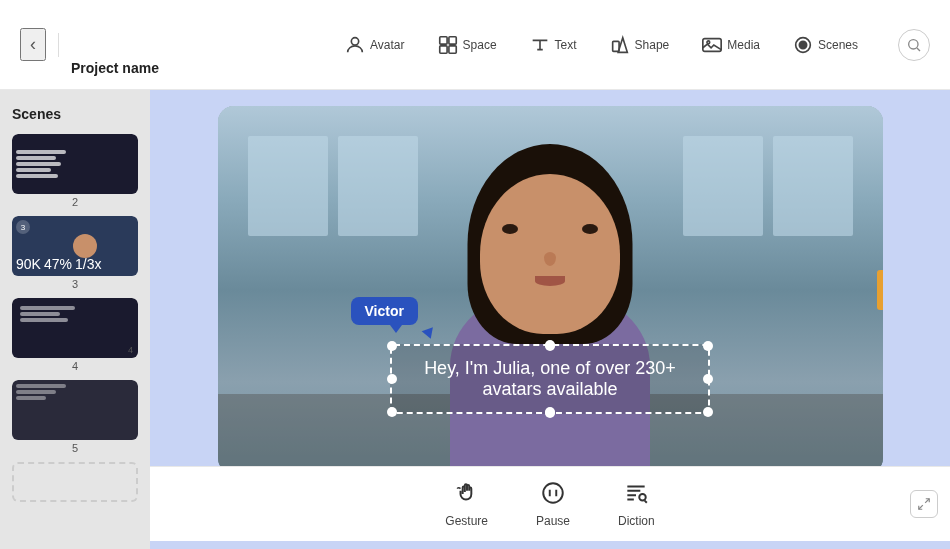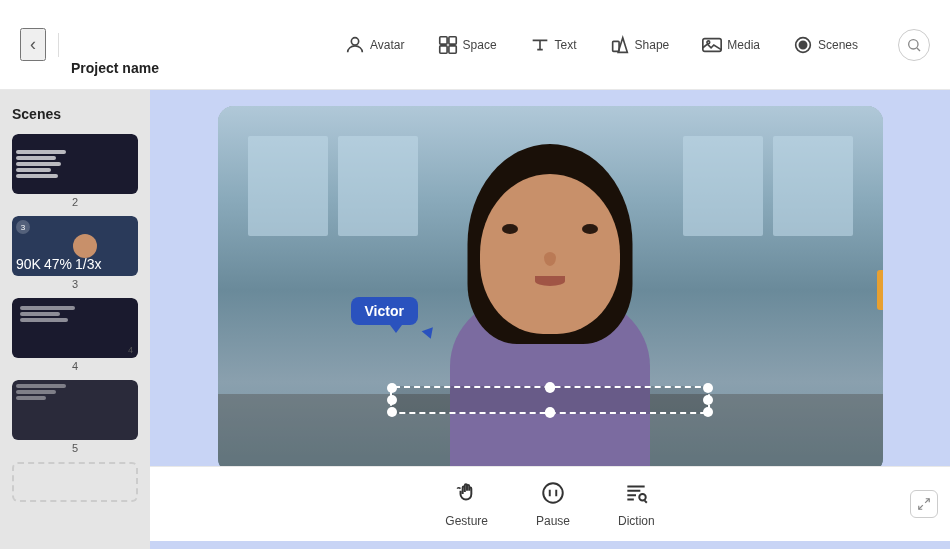--- a/index.html
+++ b/index.html
@@ -615,20 +615,21 @@
 
     <div class="text-overlay">
       <div class="corner-handle handle-tl"></div>
       <div class="corner-handle handle-tr"></div>
       <div class="corner-handle handle-bl"></div>
       <div class="corner-handle handle-br"></div>
       <div class="corner-handle handle-tm"></div>
       <div class="corner-handle handle-bm"></div>
       <div class="corner-handle handle-lm"></div>
       <div class="corner-handle handle-rm"></div>
+      <span>Hey, I'm Julia, one of over 230+ avatars available</span>
     </div>
 
     <div class="canvas-accent"></div>
   </div>
 </div>
 
 <div class="bottom-toolbar">
 
   <div class="bottom-tool-item">
     <div class="bottom-tool-icon">

